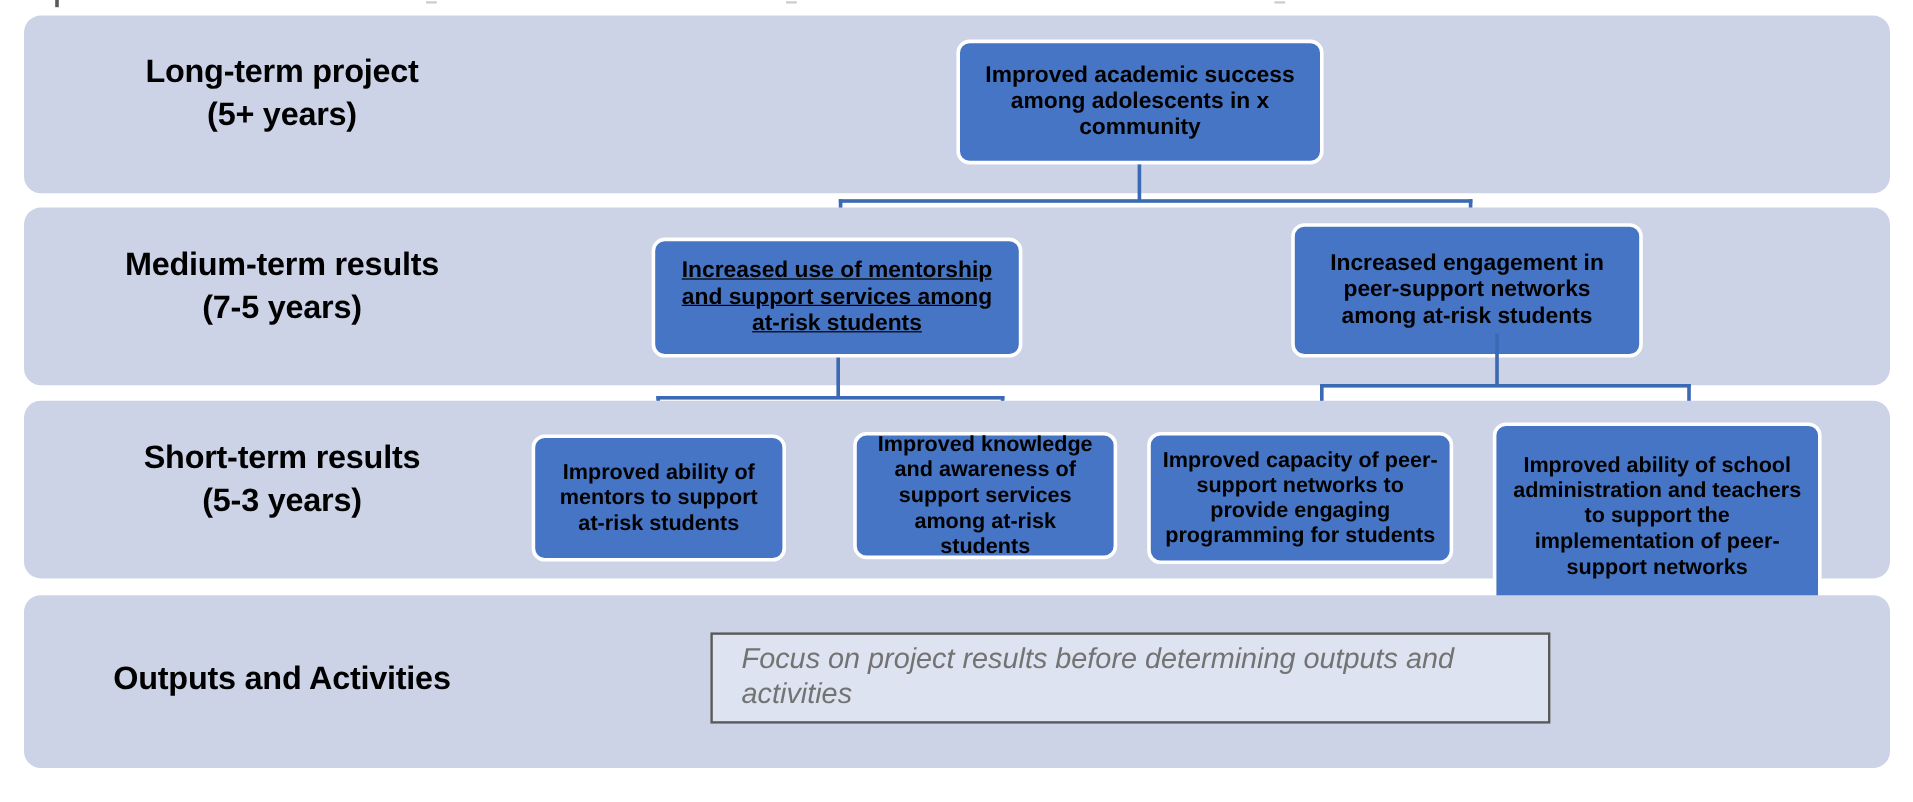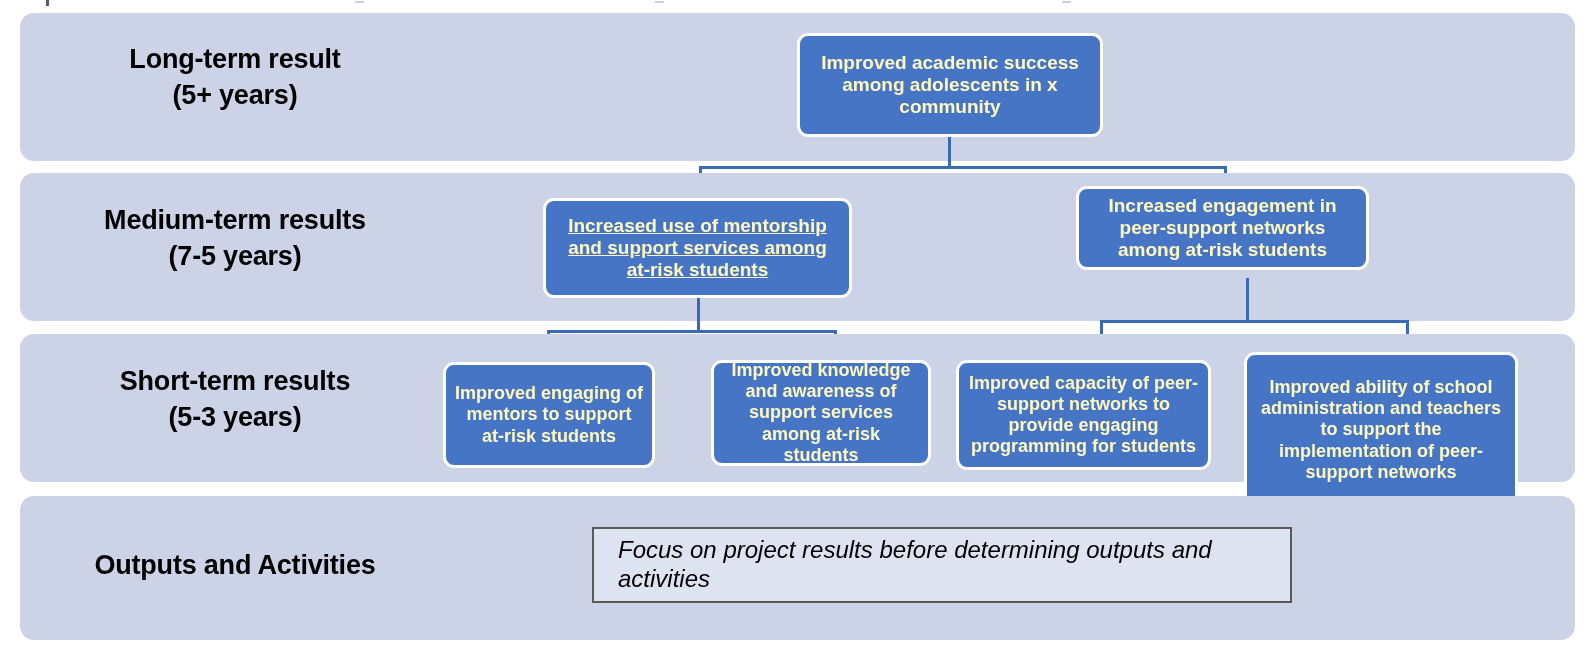--- a/index.html
+++ b/index.html
@@ -63,21 +63,21 @@
   }
   .band-label .l2 { display: block; }
 
   
   .node {
     position: absolute;
     background: #4575c4;
     border: 3px solid #ffffff;
     border-radius: 11px;
     box-sizing: border-box;
-    color: #fef9c3;
+    color: #000000;
     font-weight: bold;
     display: flex;
     align-items: center;
     justify-content: center;
     text-align: center;
     padding: 4px 8px;
     line-height: 1.17;
   }
   .node-lg { font-size: 19px; }
   .node-md { font-size: 19px; }
@@ -101,39 +101,39 @@
     background: #dde3f0;
     border: 2px solid #595959;
     box-sizing: border-box;
     display: flex;
     align-items: center;
     padding-left: 24px;
   }
   .note-text {
     font-style: italic;
     font-size: 24px;
-    color: #000000;
+    color: #737373;
     line-height: 1.2;
   }
 </style>
 </head>
 <body>
 
 <div id="canvas">
 
   <div class="top-artifact">
     <div class="tick" style="left:46px;"></div>
     <div class="dash" style="left:355px;"></div>
     <div class="dash" style="left:655px;"></div>
     <div class="dash" style="left:1062px;"></div>
   </div>
 
   <div class="band" style="top:13px; height:148px;"></div>
   <div class="band-label" style="top:42px;">
-    <span>Long-term result</span>
+    <span>Long-term project</span>
     <span class="l2">(5+ years)</span>
   </div>
 
   <div class="node node-lg" style="left:797px; top:33px; width:306px; height:104px;">
     <span>Improved academic success among adolescents in x community</span>
   </div>
 
   <div class="conn-v" style="left:948px; top:137px; height:31px;"></div>
   <div class="conn-h" style="left:699px; top:166px; width:528px;"></div>
   <div class="conn-v" style="left:699px; top:166px; height:33px;"></div>
@@ -142,42 +142,42 @@
   <div class="band" style="top:173px; height:148px;"></div>
   <div class="band-label" style="top:203px;">
     <span>Medium-term results</span>
     <span class="l2">(7-5 years)</span>
   </div>
 
   <div class="node node-md" style="left:543px; top:198px; width:309px; height:100px;text-decoration:underline;">
     <span>Increased use of mentorship and support services among at-risk students</span>
   </div>
 
-  <div class="node node-md" style="left:1076px; top:186px; width:293px; height:84px;">
+  <div class="node node-md" style="left:1076px; top:186px; width:293px; height:112px;">
     <span>Increased engagement in peer-support networks among at-risk students</span>
   </div>
 
   <div class="conn-v" style="left:697px; top:298px; height:34px;"></div>
   <div class="conn-h" style="left:547px; top:330px; width:290px;"></div>
   <div class="conn-v" style="left:547px; top:330px; height:32px;"></div>
   <div class="conn-v" style="left:834px; top:330px; height:32px;"></div>
 
   <div class="conn-v" style="left:1246px; top:278px; height:44px;"></div>
   <div class="conn-h" style="left:1100px; top:320px; width:309px;"></div>
   <div class="conn-v" style="left:1100px; top:320px; height:42px;"></div>
   <div class="conn-v" style="left:1406px; top:320px; height:32px;"></div>
 
   <div class="band" style="top:334px; height:148px;"></div>
   <div class="band-label" style="top:364px;">
     <span>Short-term results</span>
     <span class="l2">(5-3 years)</span>
   </div>
 
   <div class="node node-sm" style="left:443px; top:362px; width:212px; height:106px;">
-    <span>Improved engaging of mentors to support at-risk students</span>
+    <span>Improved ability of mentors to support at-risk students</span>
   </div>
 
   <div class="node node-sm" style="left:711px; top:360px; width:220px; height:106px;text-align:center;">
     <span>Improved knowledge and awareness of support services among at-risk students</span>
   </div>
 
   <div class="node node-sm" style="left:956px; top:360px; width:255px; height:110px;">
     <span>Improved capacity of peer-support networks to provide engaging programming for students</span>
   </div>
 

